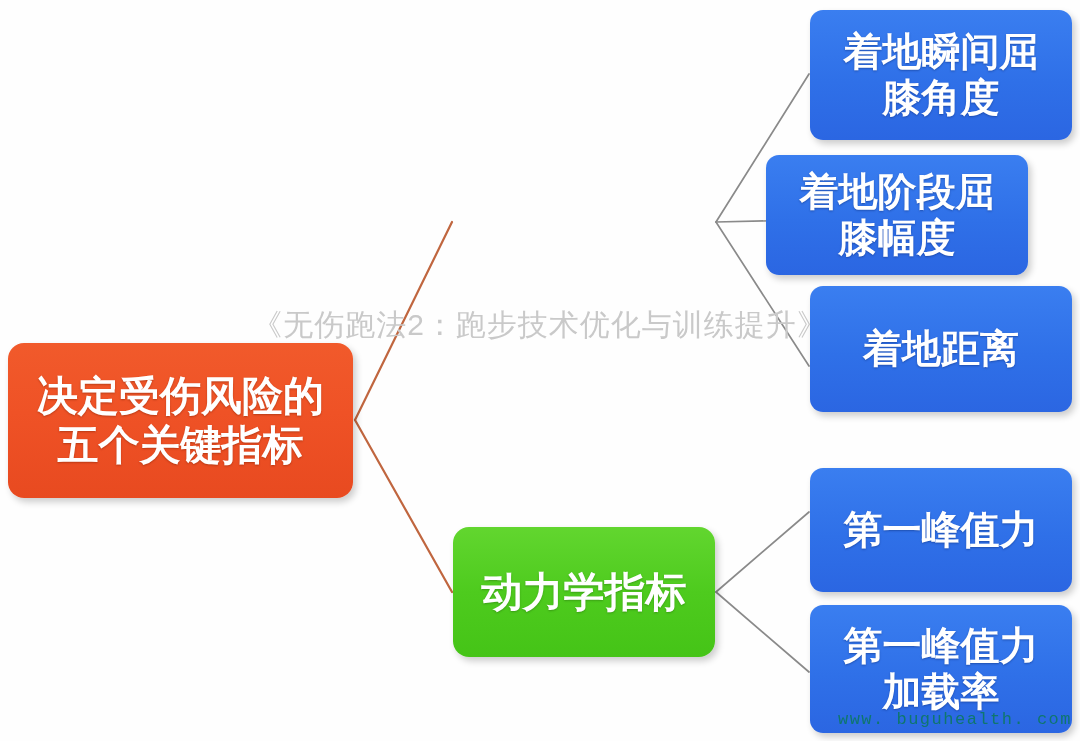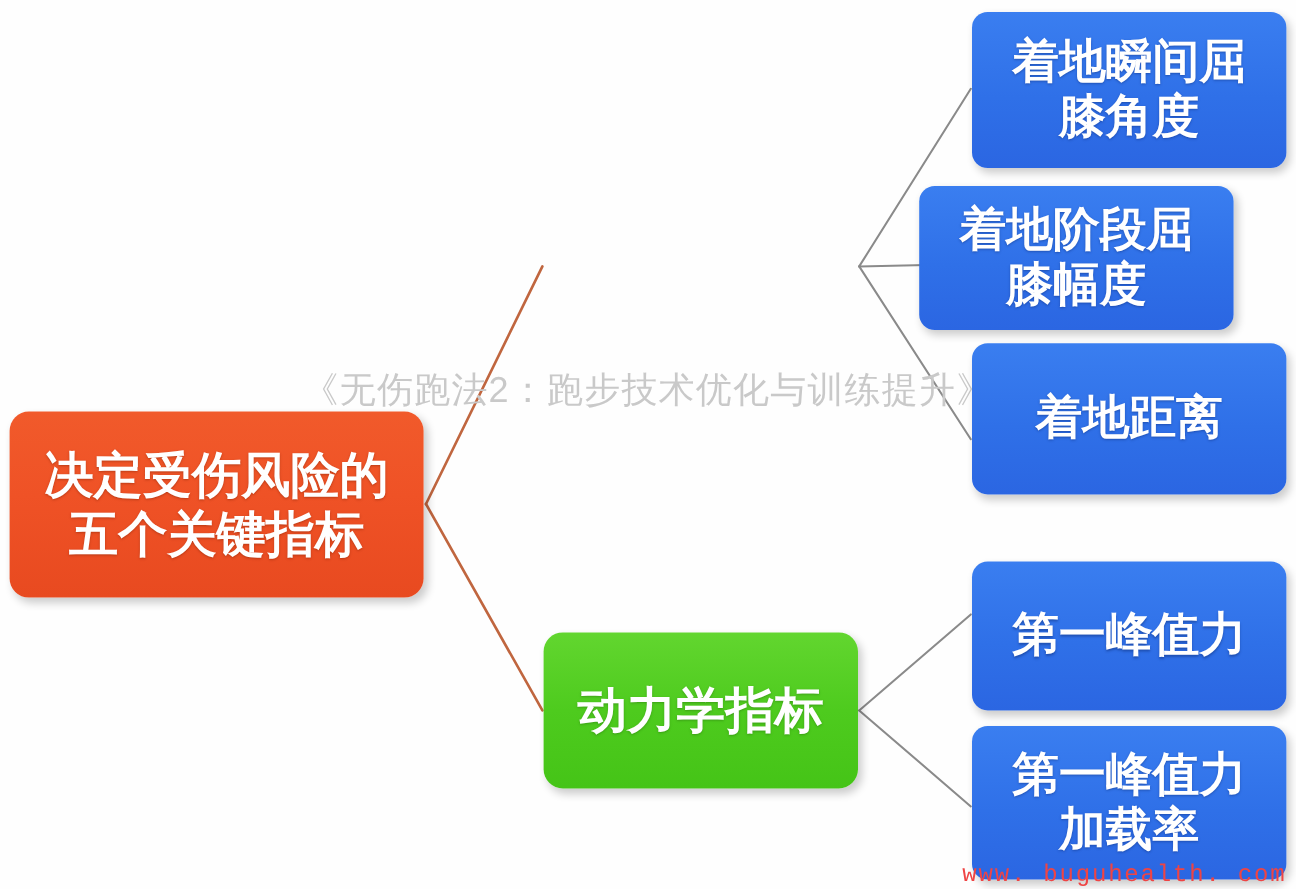--- a/index.html
+++ b/index.html
@@ -37,25 +37,25 @@
     text-align: center;
     font-size: 30px;
     letter-spacing: 1px;
     color: #c9c9c9;
     white-space: nowrap;
     user-select: none;
   }
   .watermark-url {
     position: absolute;
     right: 8px;
-    bottom: 0;
+    bottom: 12px;
     font-family: "Liberation Mono", "DejaVu Sans Mono", monospace;
-    font-size: 20px;
+    font-size: 17px;
     letter-spacing: 1.5px;
-    color: #ef4444;
+    color: #0f766e;
     white-space: nowrap;
   }
 
   
   .node {
     position: absolute;
     box-sizing: border-box;
     display: flex;
     align-items: center;
     justify-content: center;

